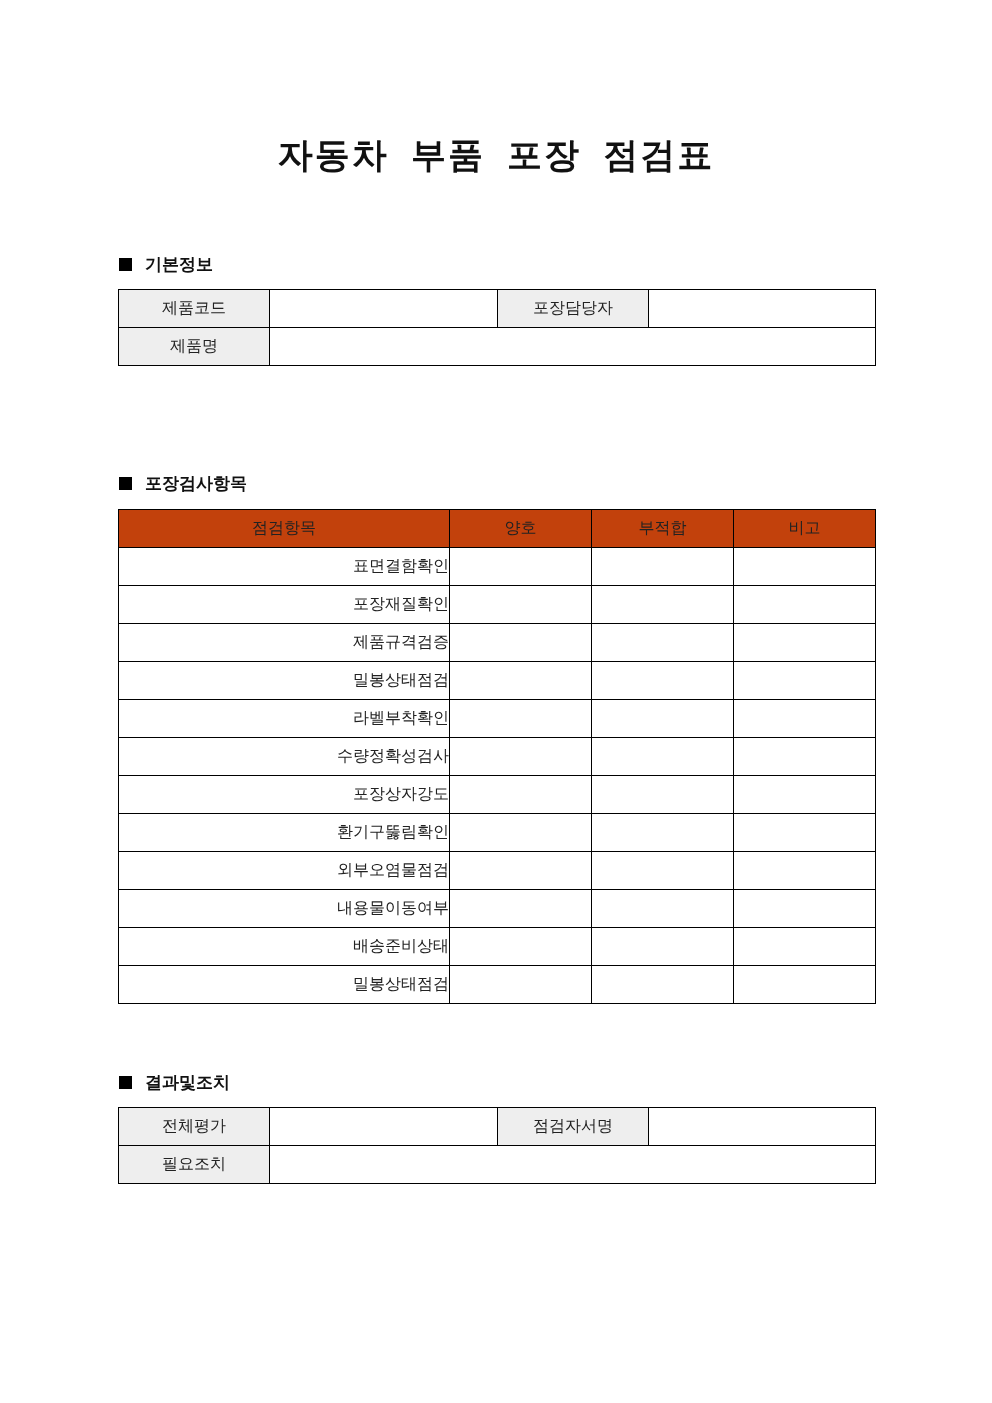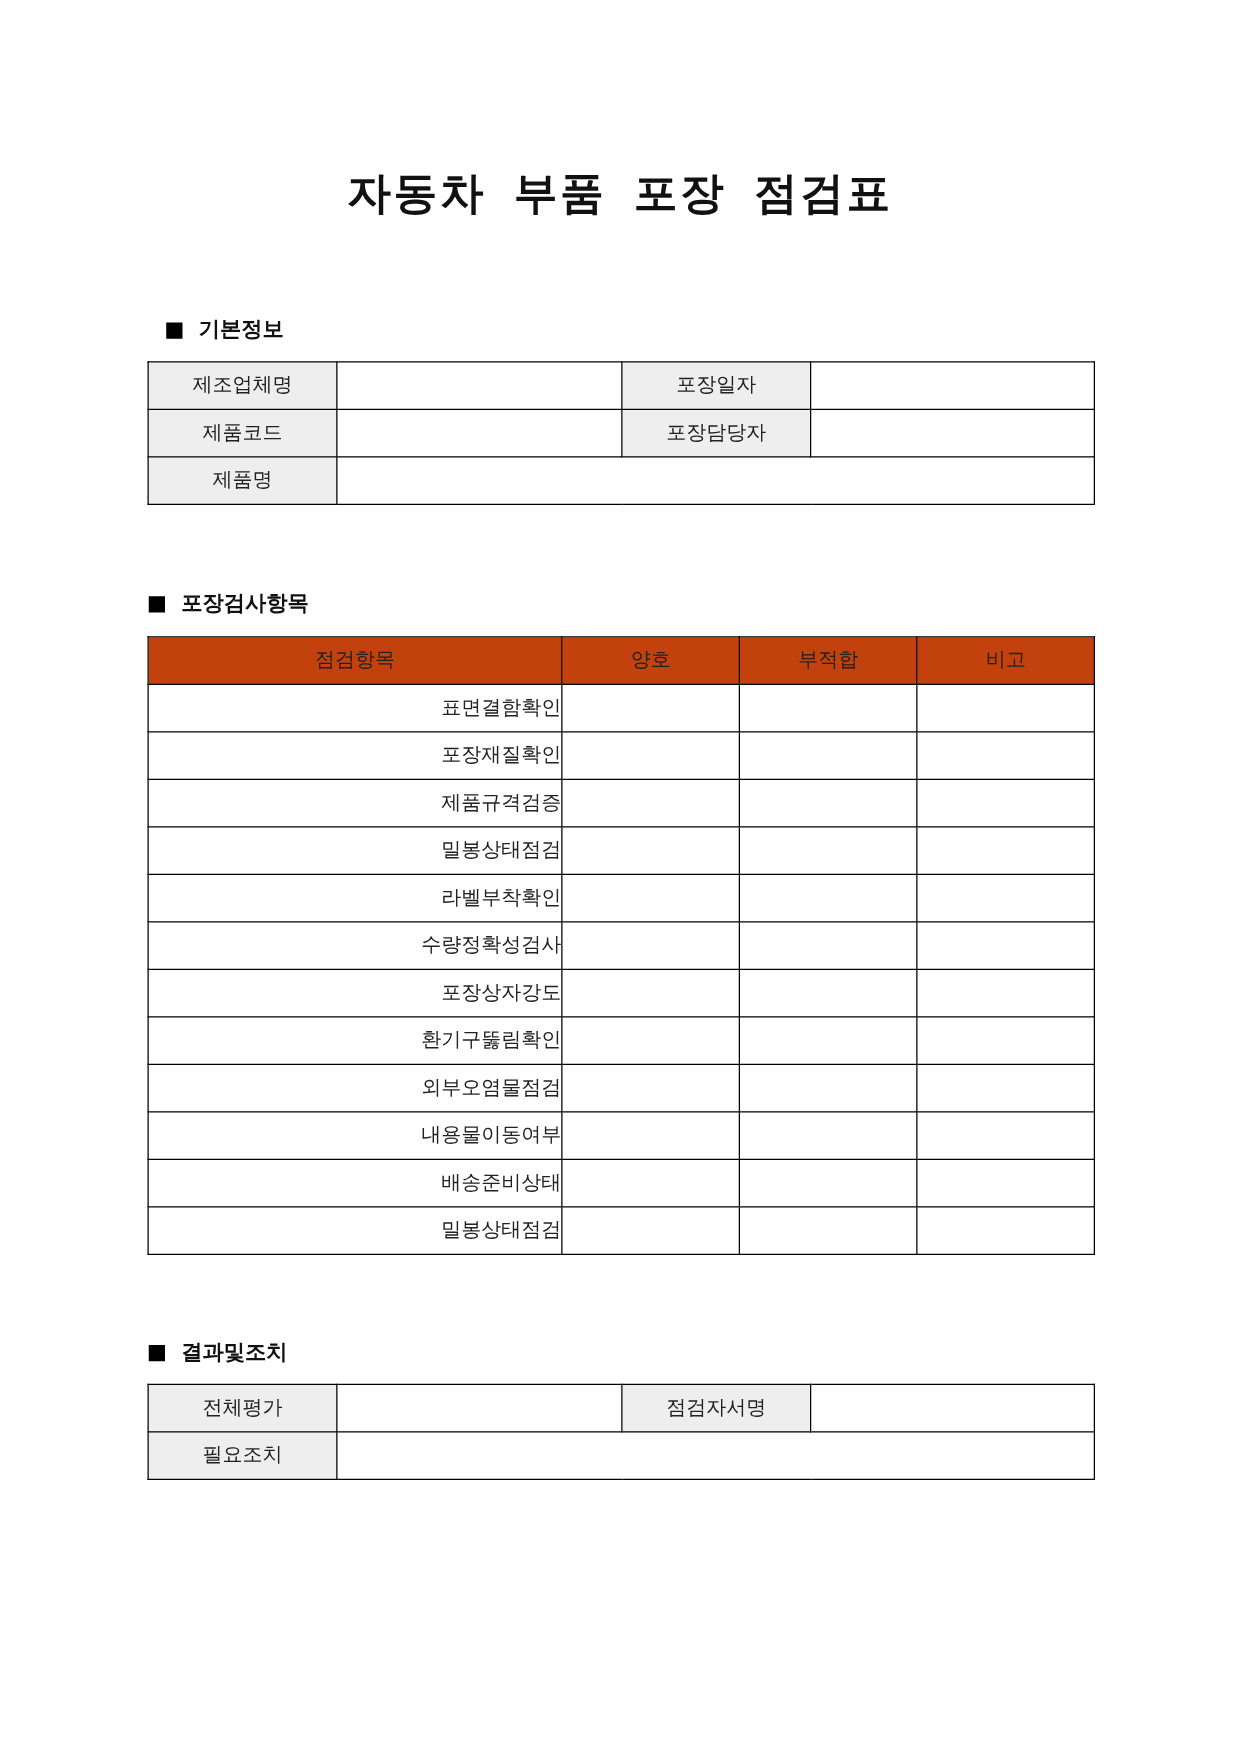--- a/index.html
+++ b/index.html
@@ -71,39 +71,33 @@
     .item {
       text-align: right;
       padding-left: 9px;
     }
   </style>
 </head>
 <body>
 
 <div class="page-title">자동차 부품 포장 점검표</div>
 
-<div class="section-heading" style="top:252px;margin-left:14px;">
+<div class="section-heading" style="top:252px;">
   <span class="marker"></span>
   <span>기본정보</span>
 </div>
 
 <table style="top:289px; width:757px;">
   <colgroup>
     <col style="width:151px">
     <col style="width:228px">
     <col style="width:151px">
     <col style="width:227px">
   </colgroup>
   <tbody>
-      <tr style="height:38px">
-    <td class="lbl">제조업체명</td>
-    <td class="val"></td>
-    <td class="lbl">포장일자</td>
-    <td class="val"></td>
-  </tr>
   <tr style="height:38px">
     <td class="lbl">제품코드</td>
     <td class="val"></td>
     <td class="lbl">포장담당자</td>
     <td class="val"></td>
   </tr>
   <tr style="height:38px">
     <td class="lbl">제품명</td>
     <td class="val" colspan="3"></td>
   </tr>

